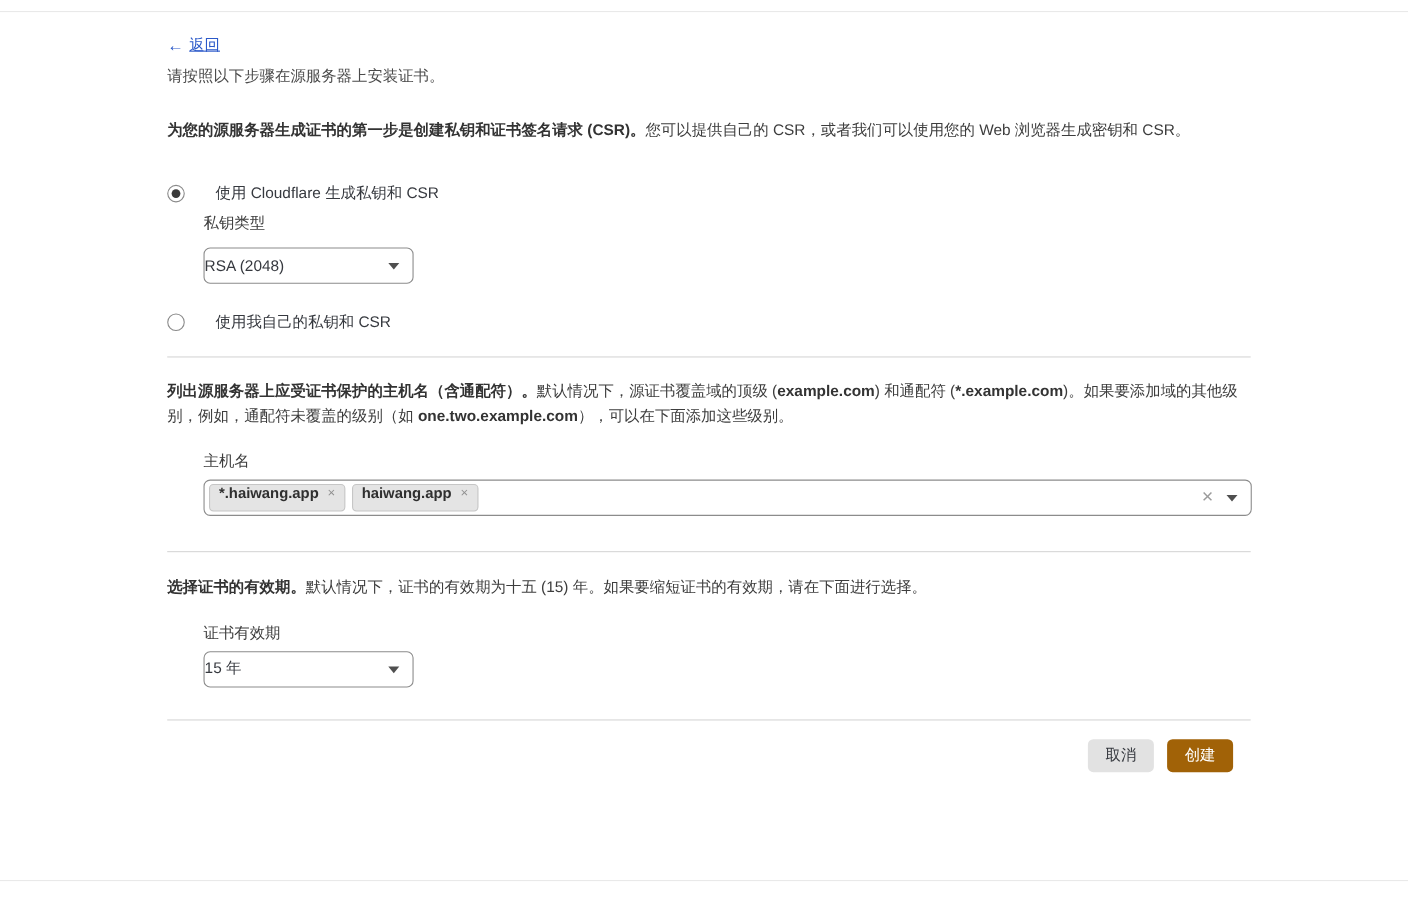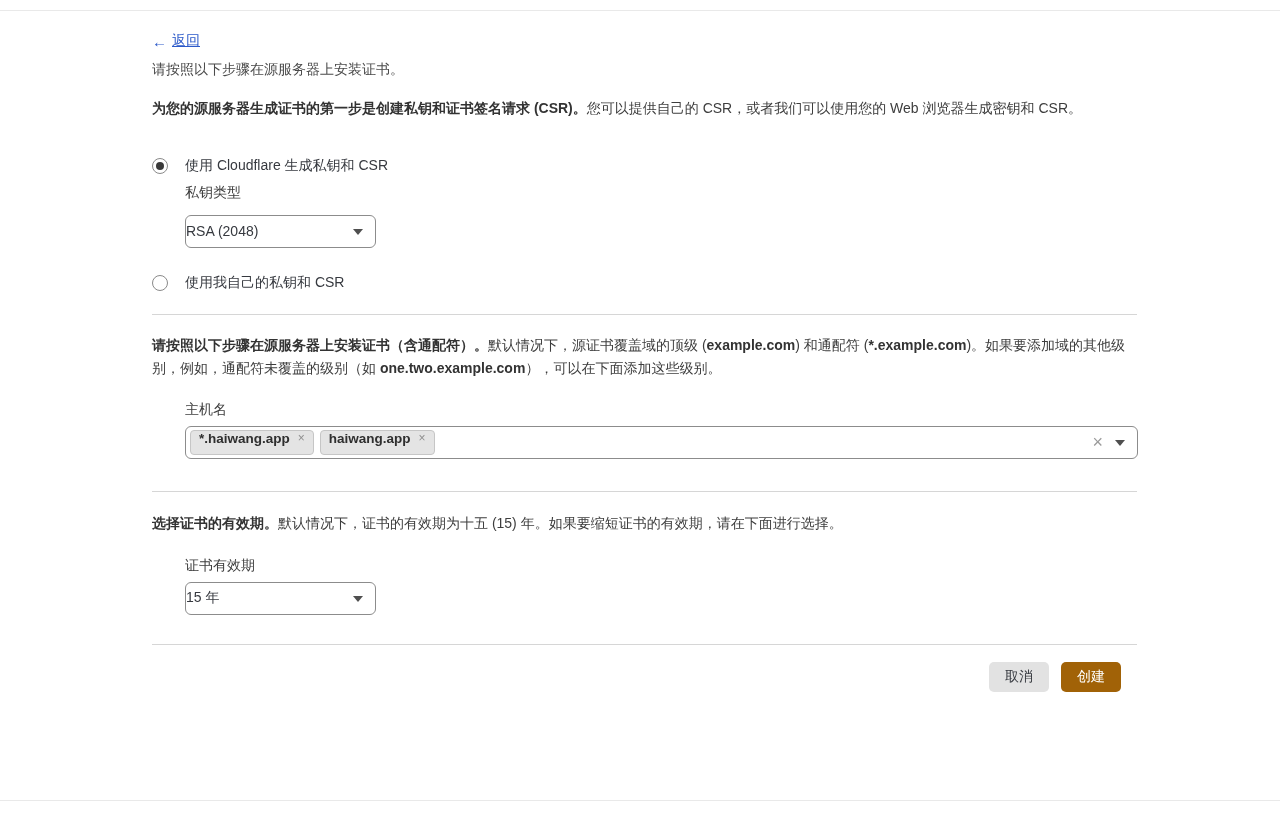--- a/index.html
+++ b/index.html
@@ -16,25 +16,25 @@
 
   
   .back { margin-top: 21px; font-size: 14px; display: inline-flex; align-items: center; gap: 5px;
           color: #2b59c9; text-decoration: none; cursor: pointer; }
   .back .arrow { text-decoration: none; font-size: 15px; }
   .back .back-text { text-decoration: underline; }
 
   h1.page-title { margin-top: 20px; font-size: 17px; font-weight: 700; color: #2b2b2b; line-height: 21px; }
   .subtitle { margin-top: 10px; font-size: 14px; color: #4a4a4a; line-height: 16px; }
 
-  .para { margin-top: 20px; font-size: 14px; line-height: 23px; color: #3d3d3d; }
+  .para { margin-top: 30px; font-size: 14px; line-height: 23px; color: #3d3d3d; }
   .para b, .para strong { font-weight: 700; color: #333; }
 
   
-  .radio-row { margin-top: 37px; display: flex; align-items: center; gap: 17px; cursor: pointer; }
+  .radio-row { margin-top: 37px; display: flex; align-items: center; gap: 28px; cursor: pointer; }
   .radio-row.second { margin-top: 26px; }
   .radio-circle { width: 16px; height: 16px; border: 1px solid #8a8a8a; border-radius: 50%;
                   background: #fff; position: relative; flex: 0 0 16px; }
   .radio-circle.checked::after { content: ""; position: absolute; left: 3px; top: 3px;
                   width: 8px; height: 8px; border-radius: 50%; background: #3a3a3a; }
   .radio-label { font-size: 14px; color: #36393f; }
 
   .indent { margin-left: 33px; }
   .field-label { font-size: 14px; color: #3d3d3d; }
   .lbl-keytype { margin-top: 9px; }
@@ -108,21 +108,21 @@
     </div>
   </div>
 
   <div class="radio-row second">
     <span class="radio-circle"></span>
     <span class="radio-label">使用我自己的私钥和 CSR</span>
   </div>
 
   <div class="divider div-1"></div>
 
-  <p class="para hostnames-para"><strong>请按照以下步骤在源服务器上安装证书（含通配符）。</strong><span>默认情况下，源证书覆盖域的顶级 (</span><strong>example.com</strong><span>) 和通配符 (</span><strong>*.example.com</strong><span>)。如果要添加域的其他级别，例如，通配符未覆盖的级别（如 </span><strong>one.two.example.com</strong><span>），可以在下面添加这些级别。</span></p>
+  <p class="para hostnames-para"><strong>列出源服务器上应受证书保护的主机名（含通配符）。</strong><span>默认情况下，源证书覆盖域的顶级 (</span><strong>example.com</strong><span>) 和通配符 (</span><strong>*.example.com</strong><span>)。如果要添加域的其他级别，例如，通配符未覆盖的级别（如 </span><strong>one.two.example.com</strong><span>），可以在下面添加这些级别。</span></p>
 
   <div class="indent">
     <div class="field-label lbl-hostname">主机名</div>
     <div class="tag-input">
       <span class="tag">
         <span>*.haiwang.app</span>
         <span class="tag-x">×</span>
       </span>
       <span class="tag">
         <span>haiwang.app</span>

